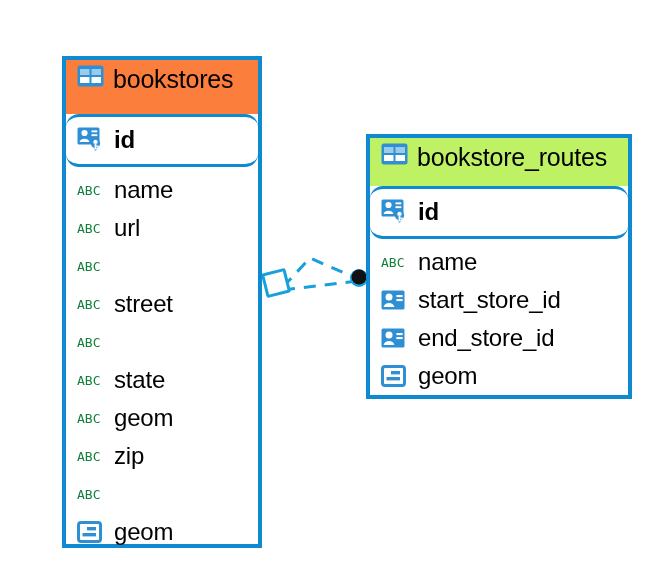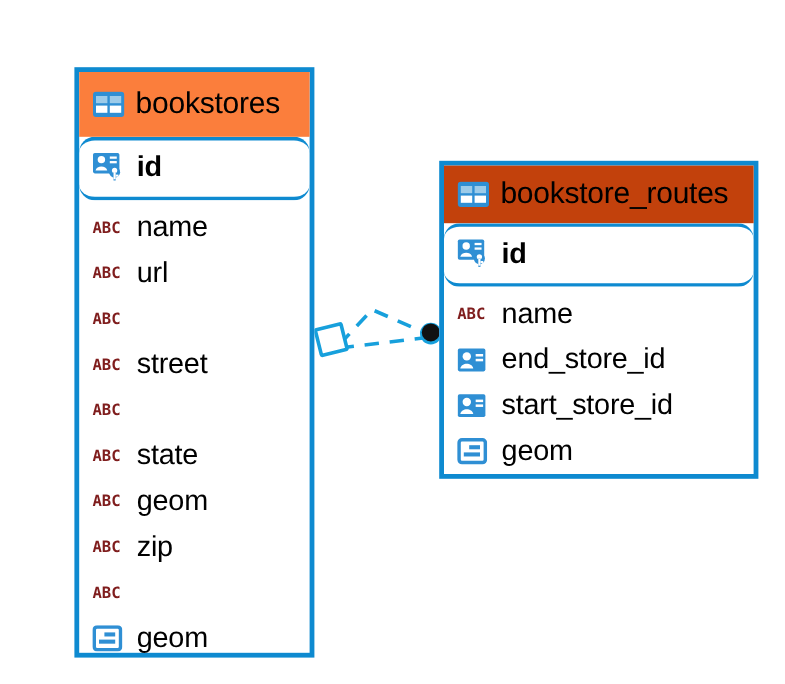--- a/index.html
+++ b/index.html
@@ -13,31 +13,31 @@
   .canvas{position:absolute;inset:0;}
 
   
   .entity{
     position:absolute;
     box-sizing:border-box;
     border:4px solid #0e8ad0;
     background:#ffffff;
   }
   .entity-header{
-    display:flex;align-items:center;
+    display:flex;
     gap:9px;
     padding:5px 10px 6px 11px;
     box-sizing:border-box;
     font-size:25px;
     color:#000000;
     letter-spacing:-0.2px;
     white-space:nowrap;
   }
   .entity-header.accent{background:#fb7e3c;}
-  .entity-header.muted{background:#c2410c;}
+  .entity-header.muted{background:#bef264;}
 
   .pk-section{
     border-top:3px solid #0e8ad0;
     border-bottom:3px solid #0e8ad0;
     padding:5px 10px 6px 11px;
     box-sizing:border-box;
     border-radius:13px;
   }
   .fields{padding:4px 10px 8px 11px;box-sizing:border-box;}
 
@@ -52,22 +52,22 @@
   }
   .field.pk{font-weight:bold;height:36px;}
 
   
   .ico{flex:0 0 auto;display:inline-block;line-height:0;}
   .ico svg{display:block;}
   .abc-ico{
     flex:0 0 auto;
     font-family:"DejaVu Sans Mono", monospace;
     font-size:13px;
-    font-weight:bold;
-    color:#7f1d1d;
+    font-weight:normal;
+    color:#15803d;
     letter-spacing:0px;
     width:28px;
     text-align:left;
   }
 
   
   .connector{position:absolute;left:0;top:0;pointer-events:none;}
 </style>
 </head>
 <body>
@@ -215,33 +215,33 @@
       <div class="field">
         <span class="ico" style="width:28px;">
           <svg width="25" height="21" viewBox="0 0 25 21">
             <rect x="0.5" y="0.5" width="23" height="19" rx="1.5" fill="#2f8fd4"></rect>
             <circle cx="8" cy="7" r="3.5" fill="#ffffff"></circle>
             <path d="M2.6 17 C3.6 11.8 12.4 11.8 13.4 17 Z" fill="#ffffff"></path>
             <rect x="15.4" y="5" width="6.2" height="2.1" fill="#ffffff"></rect>
             <rect x="15.4" y="9" width="6.2" height="2.1" fill="#ffffff"></rect>
           </svg>
         </span>
-        <span>end_store_id</span>
+        <span>start_store_id</span>
       </div>
       <div class="field">
         <span class="ico" style="width:28px;">
           <svg width="25" height="21" viewBox="0 0 25 21">
             <rect x="0.5" y="0.5" width="23" height="19" rx="1.5" fill="#2f8fd4"></rect>
             <circle cx="8" cy="7" r="3.5" fill="#ffffff"></circle>
             <path d="M2.6 17 C3.6 11.8 12.4 11.8 13.4 17 Z" fill="#ffffff"></path>
             <rect x="15.4" y="5" width="6.2" height="2.1" fill="#ffffff"></rect>
             <rect x="15.4" y="9" width="6.2" height="2.1" fill="#ffffff"></rect>
           </svg>
         </span>
-        <span>start_store_id</span>
+        <span>end_store_id</span>
       </div>
       <div class="field">
         <span class="ico" style="width:28px;">
           <svg width="25" height="22" viewBox="0 0 25 22">
             <rect x="1.5" y="1.5" width="22" height="19" rx="2.5" fill="#ffffff" stroke="#2f8fd4" stroke-width="3"></rect>
             <rect x="10" y="6" width="9" height="3.4" fill="#2f8fd4"></rect>
             <rect x="5.5" y="12" width="13.5" height="3.4" fill="#2f8fd4"></rect>
           </svg>
         </span>
         <span>geom</span>

